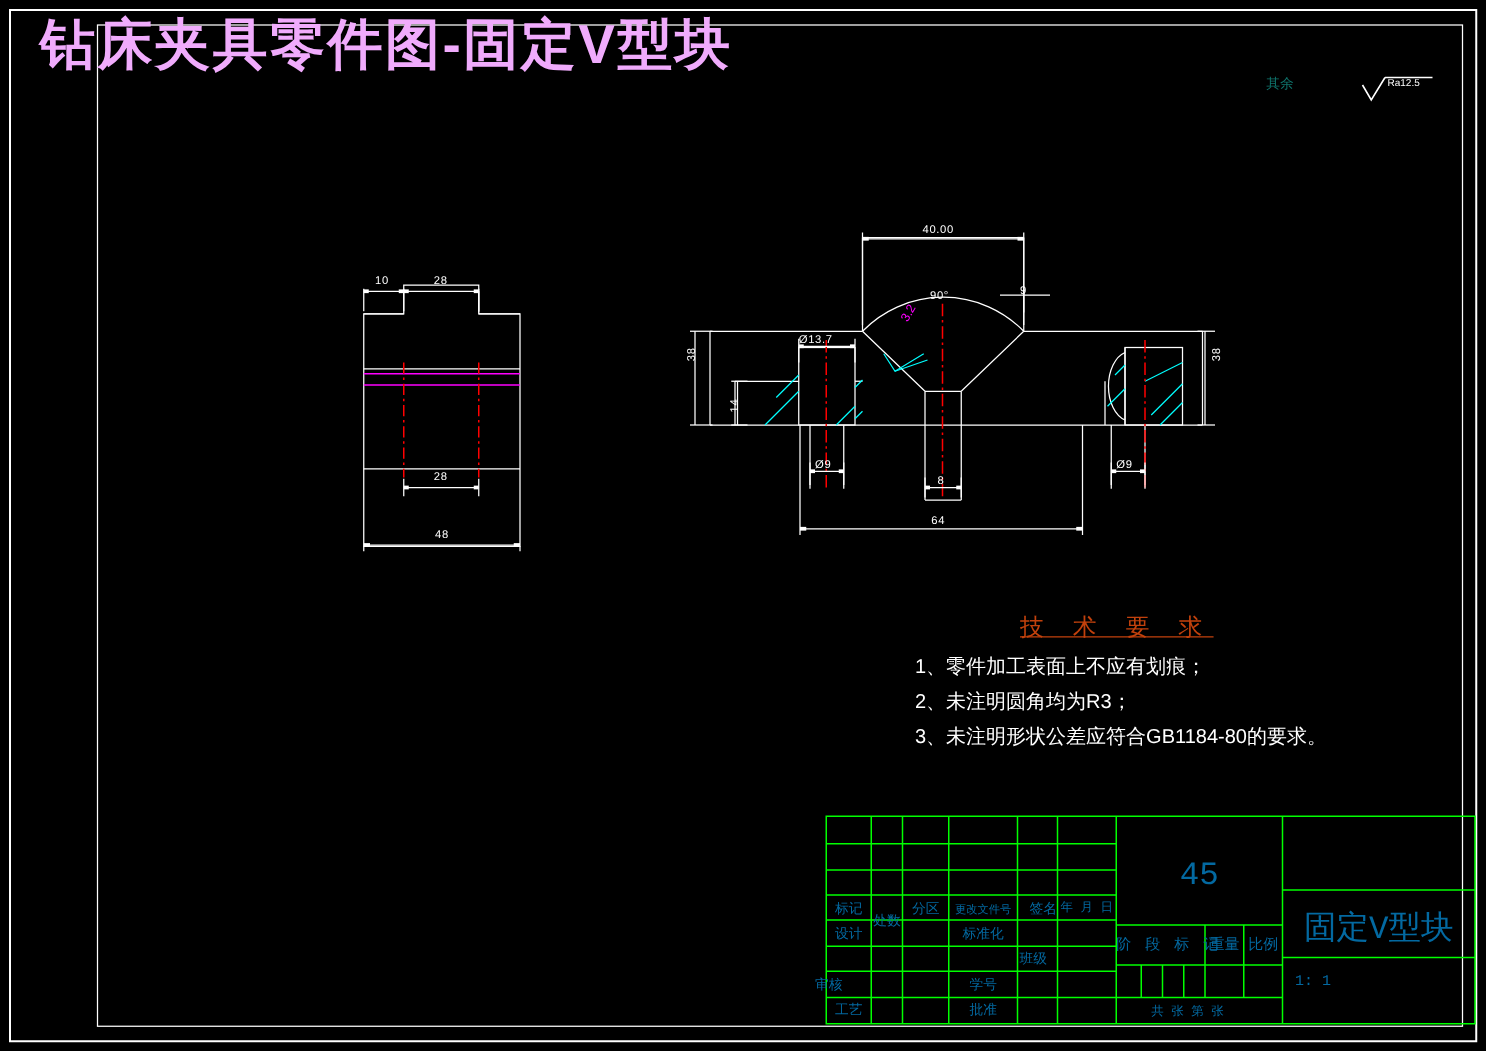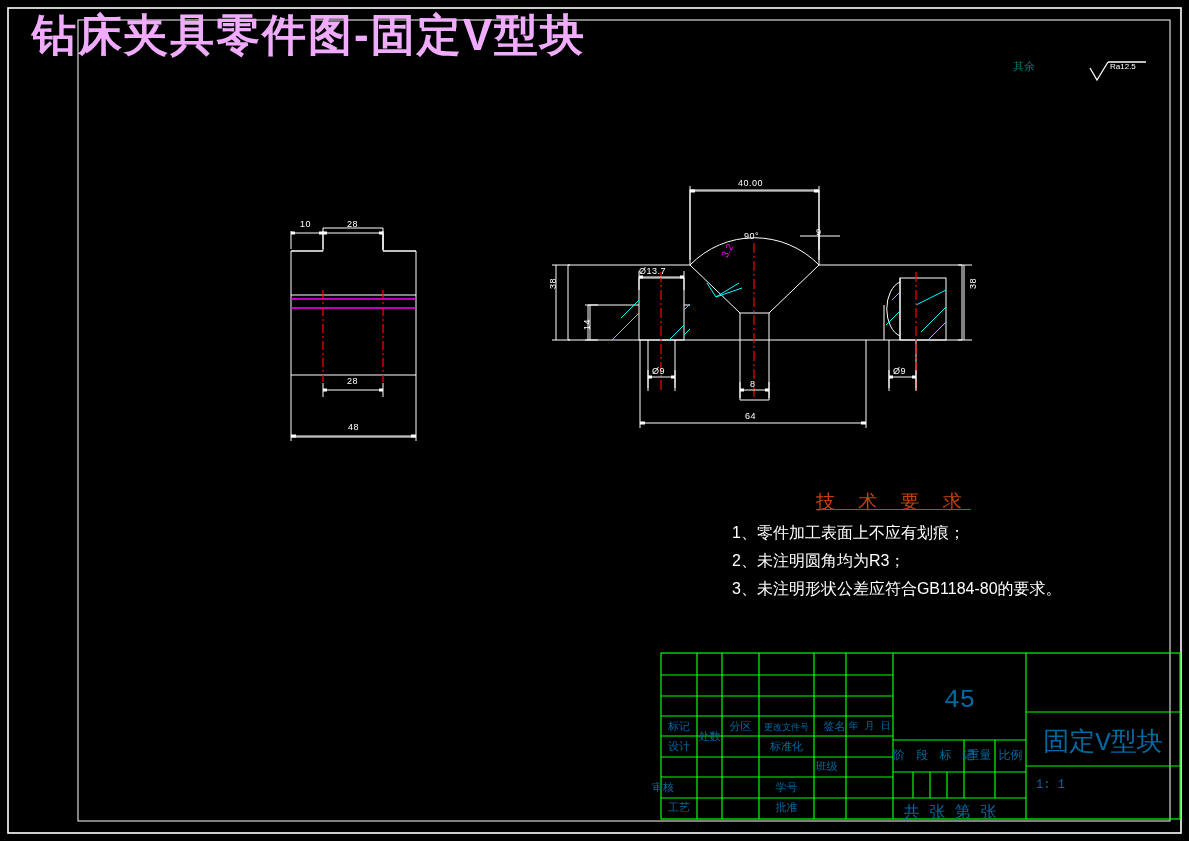--- a/index.html
+++ b/index.html
@@ -276,17 +276,17 @@
   <div class="tb-txt" style="left:645px;top:780px;width:36px;font-size:11px;">审核</div>
   <div class="tb-txt" style="left:759px;top:780px;width:55px;font-size:11px;">学号</div>
   <div class="tb-txt" style="left:661px;top:800px;width:36px;font-size:11px;">工艺</div>
   <div class="tb-txt" style="left:759px;top:800px;width:55px;font-size:11px;">批准</div>
 
   <div class="tb-txt" style="left:893px;top:685px;width:133px;font-size:26px;">45</div>
   <div class="tb-txt" style="left:893px;top:747px;width:71px;font-size:12px;letter-spacing:2px;">阶 段 标 记</div>
   <div class="tb-txt" style="left:964px;top:747px;width:31px;font-size:12px;">重量</div>
   <div class="tb-txt" style="left:995px;top:747px;width:31px;font-size:12px;">比例</div>
   <div class="tb-txt" style="left:995px;top:778px;width:31px;font-size:12px;margin-left:40px;">1: 1</div>
-  <div class="tb-txt" style="left:893px;top:802px;width:114px;font-size:16px;">共    张   第    张</div>
+  <div class="tb-txt" style="left:893px;top:802px;width:114px;font-size:10px;">共    张   第    张</div>
 
   <div class="tb-txt" style="left:1026px;top:724px;width:154px;font-size:26px;">固定V型块</div>
 
 </div>
 
 </body></html>

